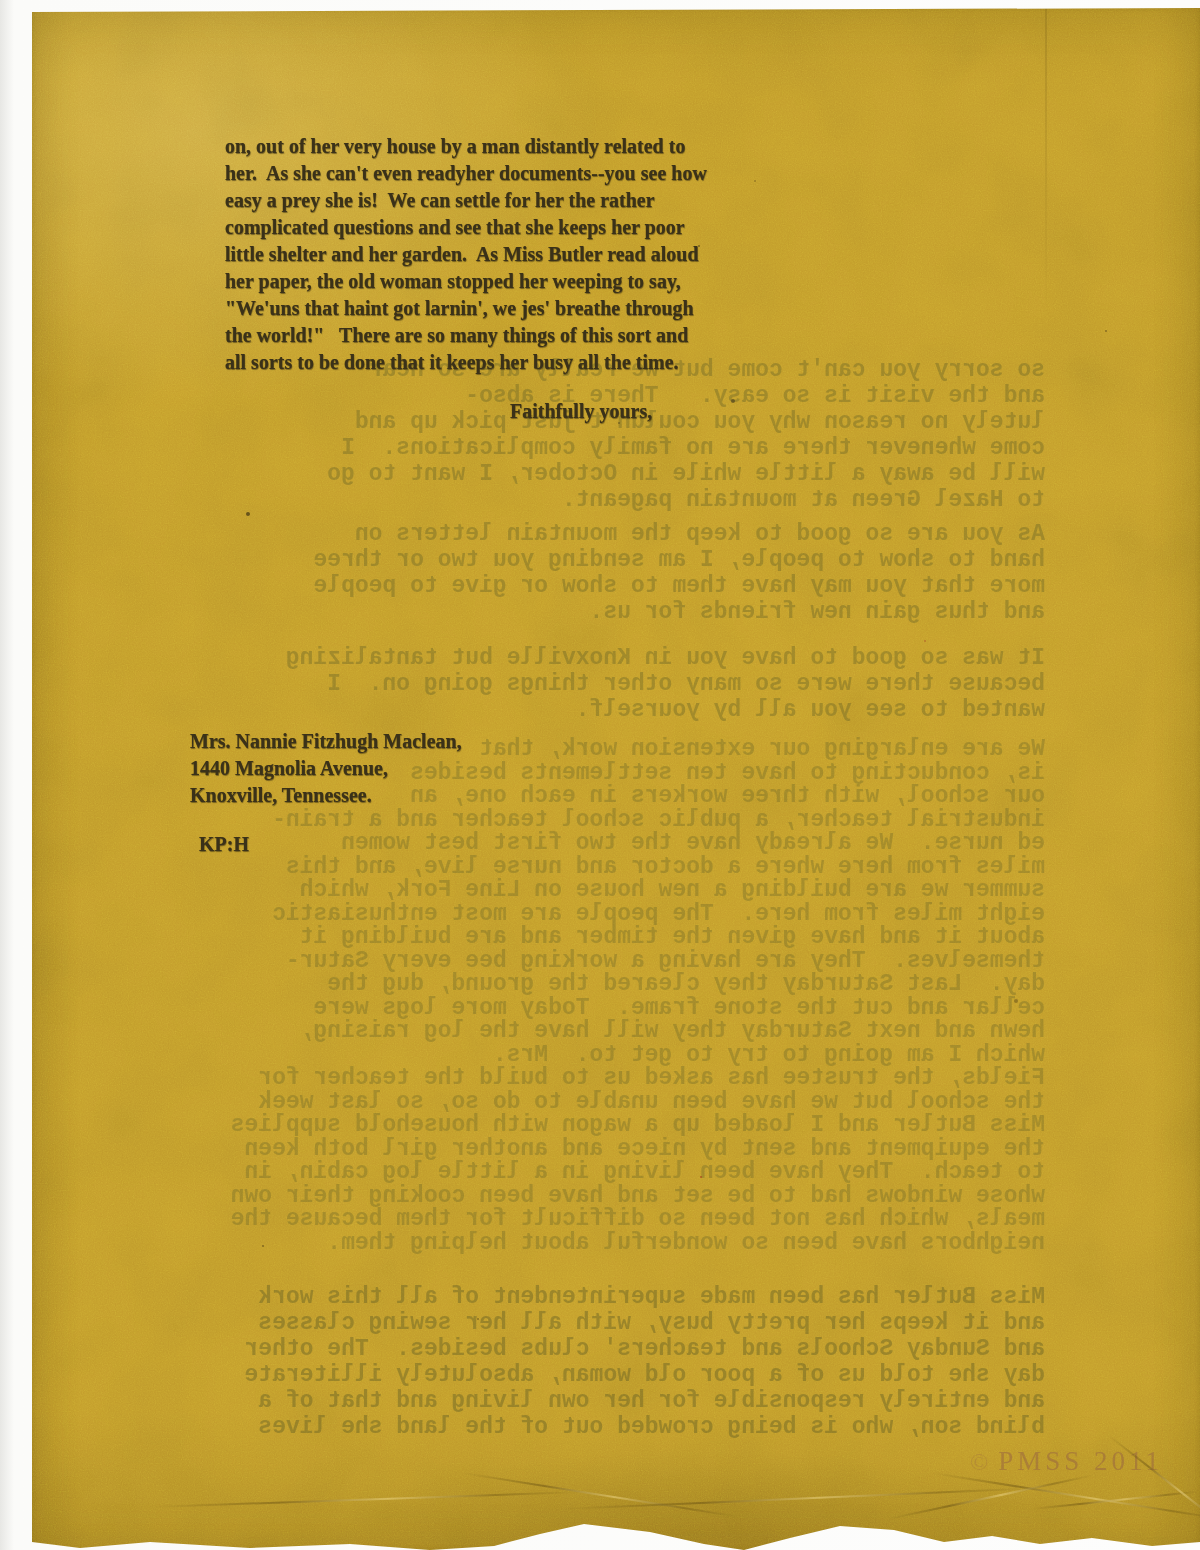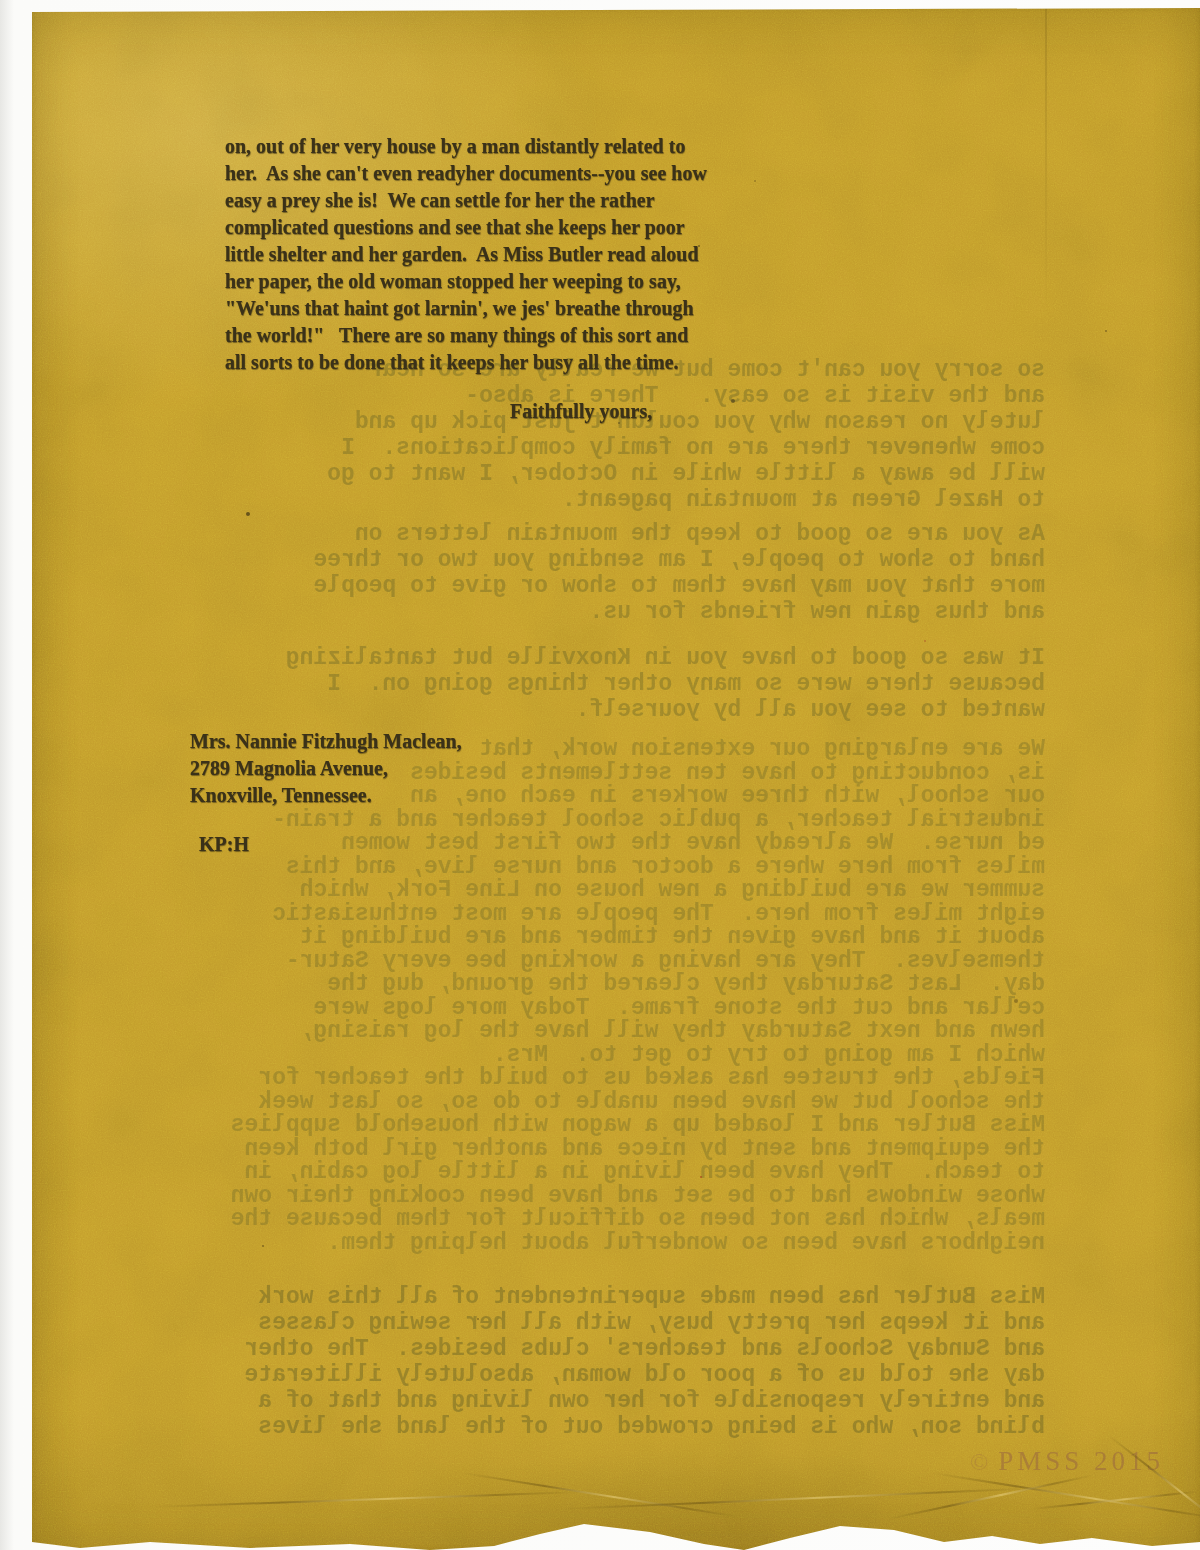--- a/index.html
+++ b/index.html
@@ -154,25 +154,25 @@
 her.  As she can't even readyher documents--you see how
 easy a prey she is!  We can settle for her the rather
 complicated questions and see that she keeps her poor
 little shelter and her garden.  As Miss Butler read aloud
 her paper, the old woman stopped her weeping to say,
 "We'uns that haint got larnin', we jes' breathe through
 the world!"   There are so many things of this sort and
 all sorts to be done that it keeps her busy all the time.</div>
   <div class="typed closing">Faithfully yours,</div>
   <div class="typed recipient">Mrs. Nannie Fitzhugh Maclean,
-2789 Magnolia Avenue,
+1440 Magnolia Avenue,
 Knoxville, Tennessee.</div>
   <div class="typed initials">KP:H</div>
 
-  <div class="watermark"><span class="copy">©</span><span>PMSS 2015</span></div>
+  <div class="watermark"><span class="copy">©</span><span>PMSS 2011</span></div>
 
   <div class="crease c1"></div>
   <div class="crease c2"></div>
   <div class="crease c3"></div>
   <div class="crease c4"></div>
   <div class="crease c5"></div>
   <div class="crease c6"></div>
   <div class="crease c8"></div>
   <div class="crease vfold"></div>
 

